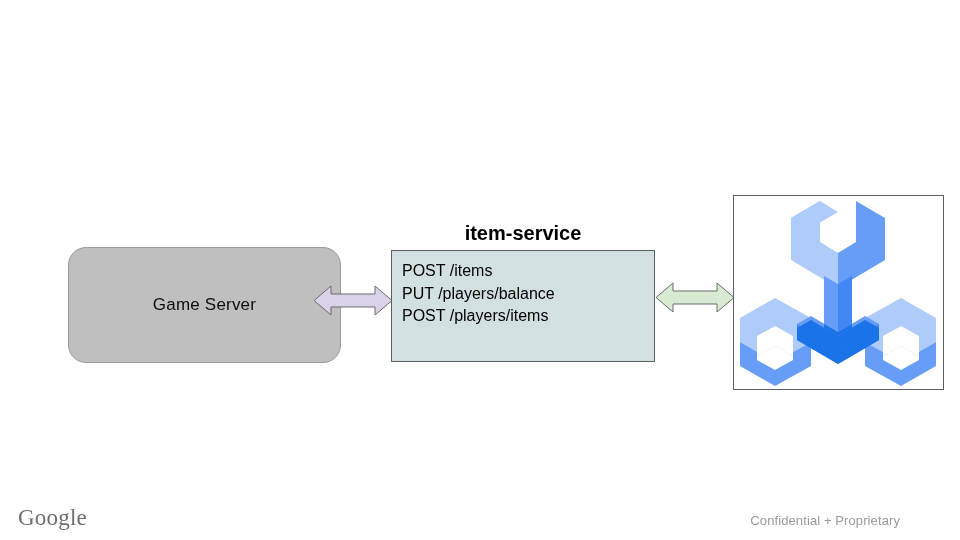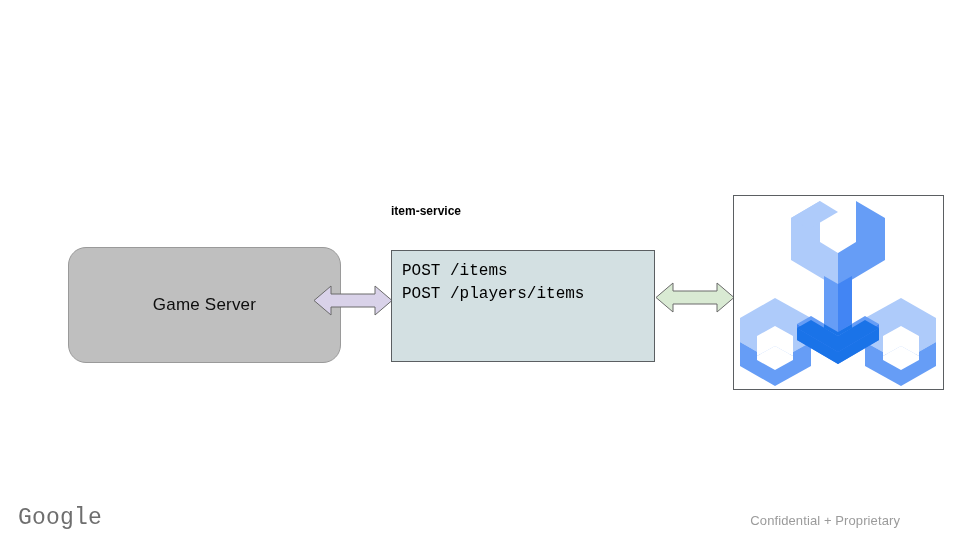--- a/index.html
+++ b/index.html
@@ -51,38 +51,37 @@
     left: 656px;
     top: 277px;
     width: 78px;
     height: 41px;
   }
 
   
   #item-service-title {
     position: absolute;
     left: 391px;
-    top: 204px;
+    top: 222px;
     width: 264px;
-    text-align: left;
-    font-size: 12px;
+    text-align: center;
+    font-size: 20px;
     font-weight: bold;
     color: #000000;
   }
   #item-service-box {
     position: absolute;
     left: 391px;
     top: 250px;
     width: 264px;
     height: 112px;
     background: #d3e0e2;
     border: 1px solid #5b5f62;
     box-sizing: border-box;
     padding: 9px 0 0 10px;
-    font-family: Liberation Mono, monospace;
   }
   .endpoint-row {
     font-size: 16px;
     line-height: 22.5px;
     color: #000000;
     white-space: nowrap;
   }
 
   
   #logo-panel {
@@ -99,21 +98,21 @@
   #logo-panel svg { display: block; }
 
   
   #google-wordmark {
     position: absolute;
     left: 18px;
     top: 505px;
     font-size: 23px;
     color: #6e6e6e;
     letter-spacing: 0.2px;
-    font-family: Liberation Mono, monospace;
+    font-family: Liberation Serif, serif;
   }
   #confidential-note {
     position: absolute;
     right: 60px;
     top: 513px;
     font-size: 13px;
     color: #9b9b9b;
     letter-spacing: 0.1px;
   }
 </style>
@@ -127,20 +126,21 @@
 <div class="arrow-link" id="arrow-gameserver-item">
   <svg width="78" height="41" viewBox="0 0 78 41">
     <polygon points="0,20.5 17,6 17,14 61,14 61,6 78,20.5 61,35 61,27 17,27 17,35" fill="#d9d2e9" stroke="#6b6b6b" stroke-width="1" stroke-linejoin="miter"></polygon>
   </svg>
 </div>
 
 <div id="item-service-title">item-service</div>
 
 <div id="item-service-box">
   <div class="endpoint-row">POST /items</div>
+  <div class="endpoint-row">PUT /players/balance</div>
   <div class="endpoint-row">POST /players/items</div>
 </div>
 
 <div class="arrow-link" id="arrow-item-logo">
   <svg width="78" height="41" viewBox="0 0 78 41">
     <polygon points="0,20.5 17,6 17,14 61,14 61,6 78,20.5 61,35 61,27 17,27 17,35" fill="#d9ead3" stroke="#6b6b6b" stroke-width="1" stroke-linejoin="miter"></polygon>
   </svg>
 </div>
 
 <div id="logo-panel">

